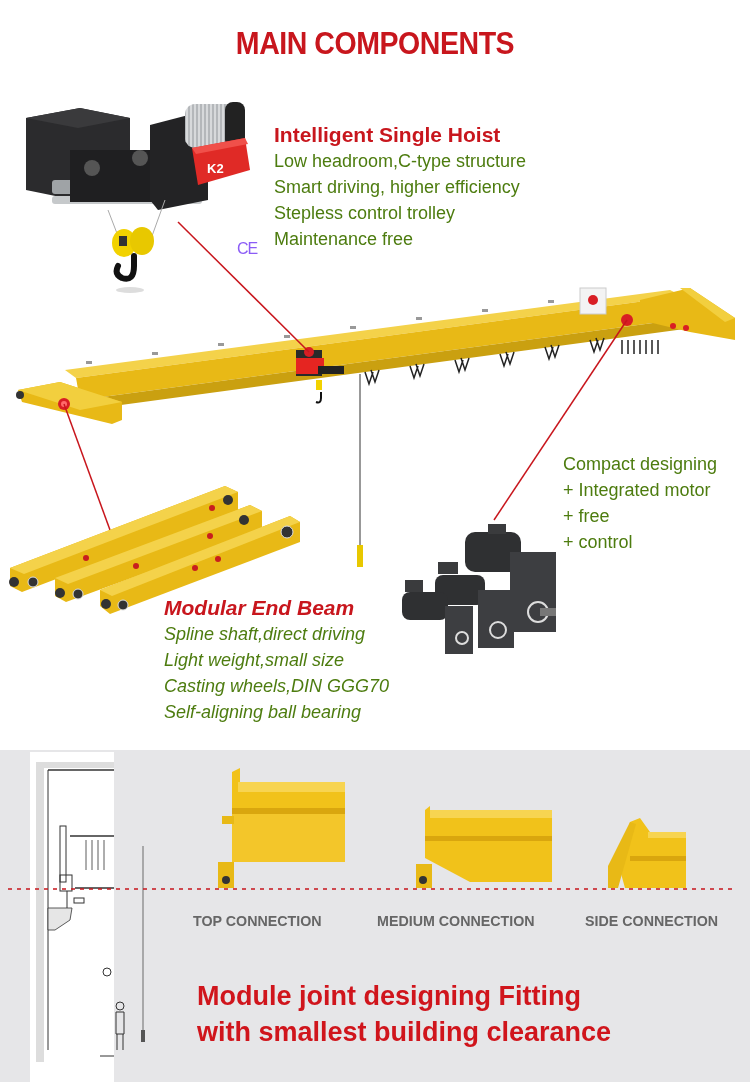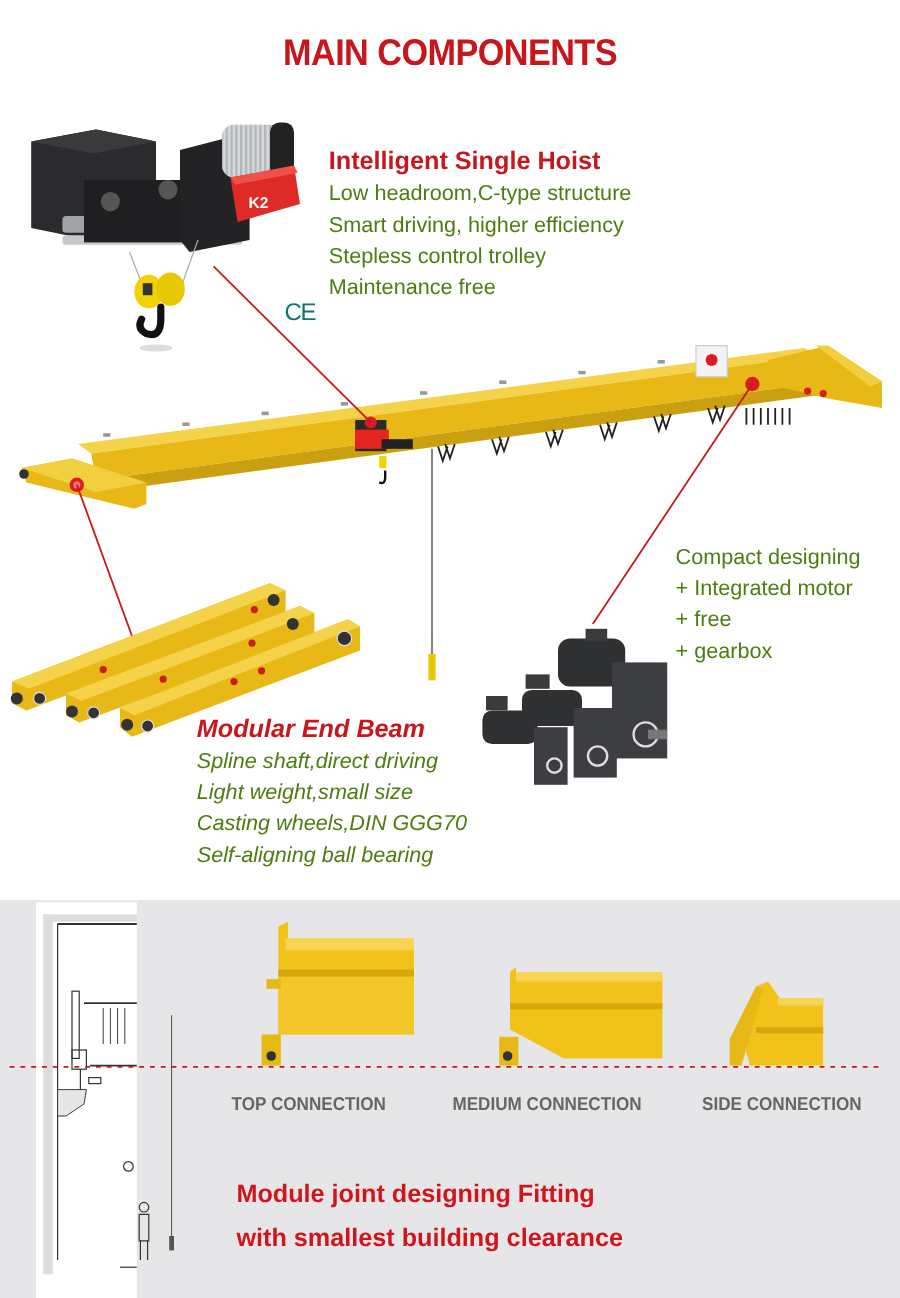--- a/index.html
+++ b/index.html
@@ -11,35 +11,35 @@
            color:#c8161d; letter-spacing:-0.5px; transform:scaleX(0.92); }
 
   .block { position:absolute; }
   .block .head { font-weight:bold; color:#c8161d; font-size:21px; line-height:26px; white-space:nowrap; }
   .block .line { font-size:18px; line-height:26px; color:#4d7c0f; white-space:nowrap; }
 
   #hoist-block { left:274px; top:107px;margin-top:15px; }
   #drive-block { left:563px; top:451px; }
   #beam-block  { left:164px; top:595px;font-style:italic; }
 
-  .ce { position:absolute; left:237px; top:250px; font-size:20px; color:#0f766e; letter-spacing:-1px; }
+  .ce { position:absolute; left:237px; top:240px; font-size:16px; color:#8b5cf6; letter-spacing:-1px; }
 
   svg.art { position:absolute; left:0; top:0; }
 
   
   .panel { position:absolute; left:0; top:750px; width:750px; height:332px; background:#e6e6e8; }
   .sketch { position:absolute; left:30px; top:752px; width:84px; height:330px; background:#ffffff; }
 
   .conn-label { position:absolute; top:912px; font-weight:bold; font-size:15.5px; color:#666;
                 white-space:nowrap; transform:scaleX(0.92); transform-origin:left top; }
   #conn-top { left:193px; }
   #conn-medium { left:377px; }
   #conn-side { left:585px; }
 
-  .slogan { position:absolute; left:197px; top:978px; font-weight:bold; font-size:21px;
+  .slogan { position:absolute; left:197px; top:978px; font-weight:bold; font-size:27px;
             line-height:36px; color:#d0151c; white-space:nowrap; }
 </style>
 </head>
 <body>
 
 <div class="title">MAIN COMPONENTS</div>
 
 <svg class="art" width="750" height="750" viewBox="0 0 750 750">
 
   <g>
@@ -195,21 +195,21 @@
   <div class="line">Low headroom,C-type structure</div>
   <div class="line">Smart driving, higher efficiency</div>
   <div class="line">Stepless control trolley</div>
   <div class="line">Maintenance free</div>
 </div>
 
 <div class="block" id="drive-block">
   <div class="line">Compact designing</div>
   <div class="line">+ Integrated motor</div>
   <div class="line">+ free</div>
-  <div class="line">+ gearbox</div>
+  <div class="line">+ control</div>
 </div>
 
 <div class="block" id="beam-block">
   <div class="head">Modular End Beam</div>
   <div class="line">Spline shaft,direct driving</div>
   <div class="line">Light weight,small size</div>
   <div class="line">Casting wheels,DIN GGG70</div>
   <div class="line">Self-aligning ball bearing</div>
 </div>
 

